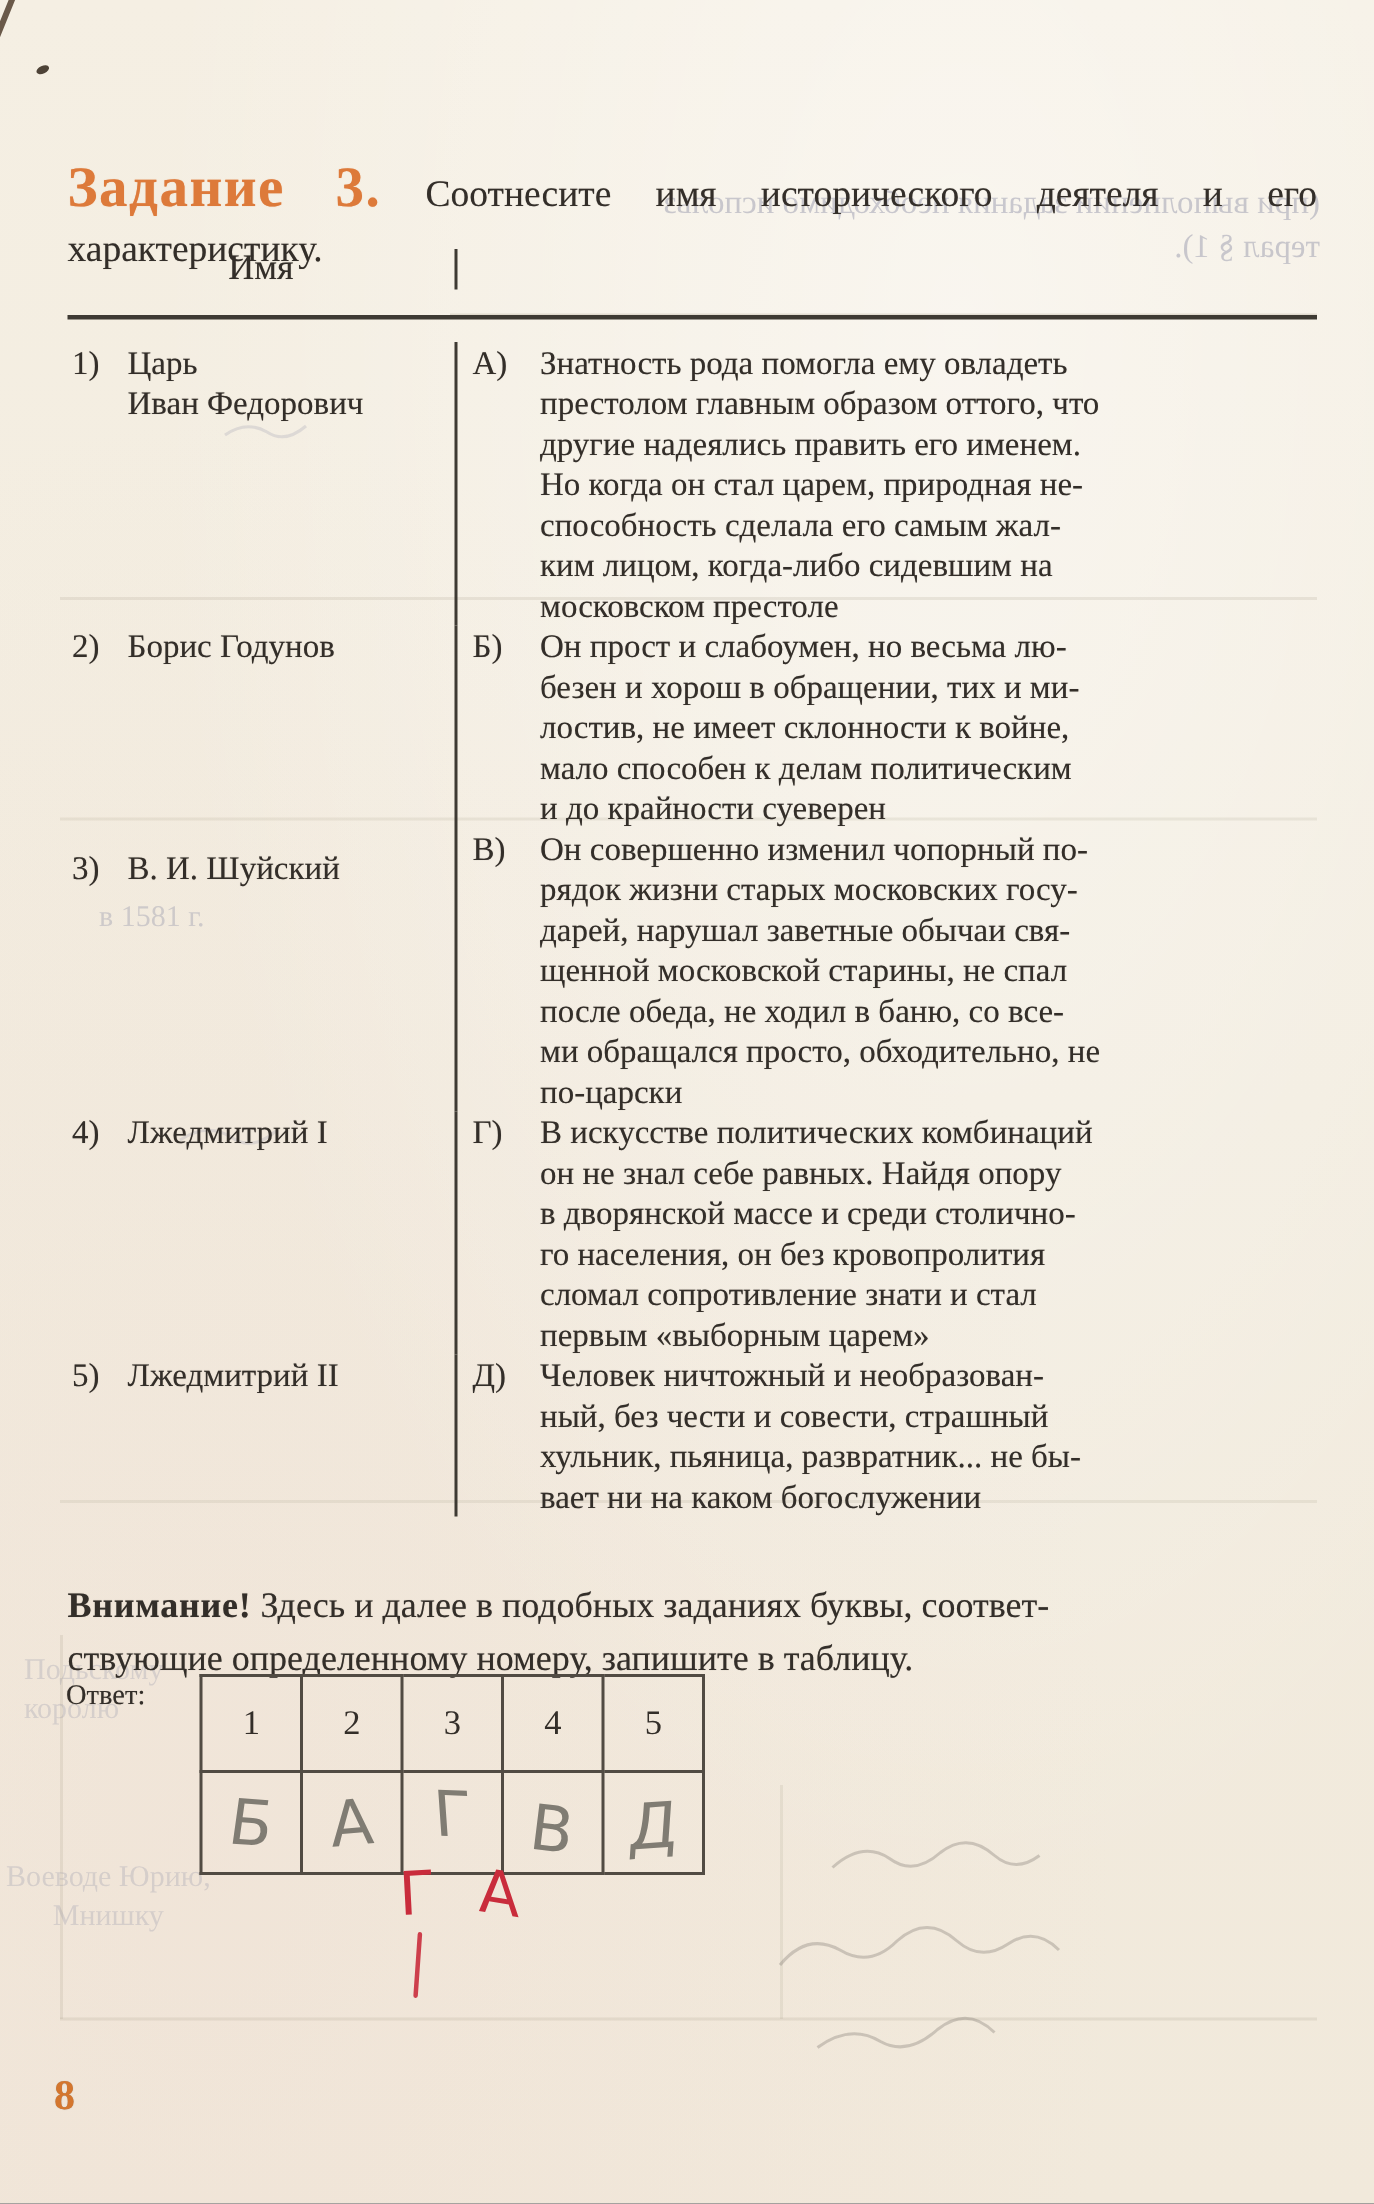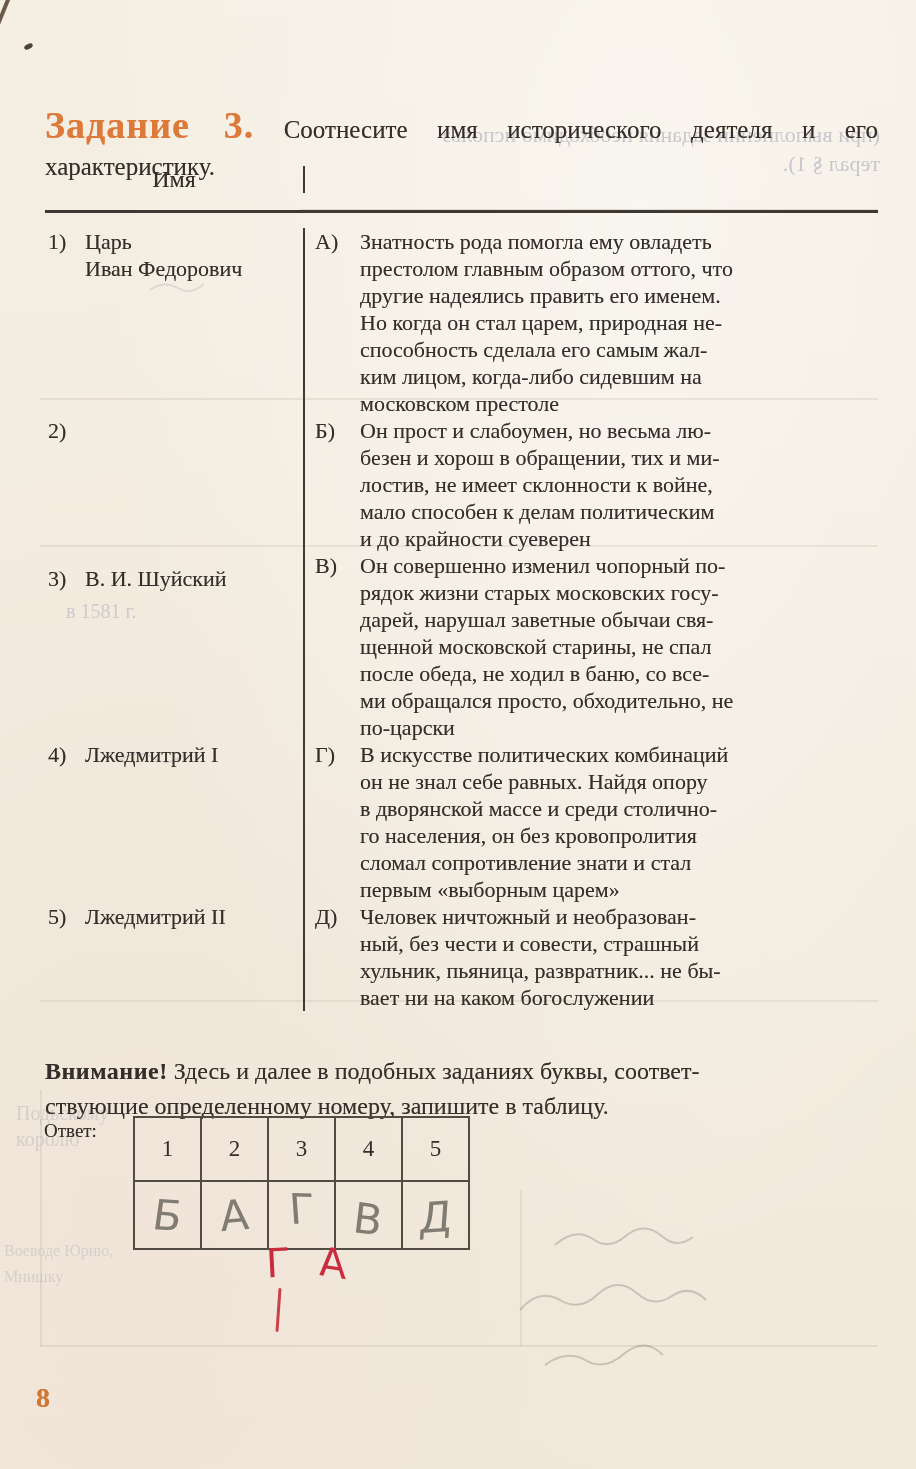--- a/index.html
+++ b/index.html
@@ -84,21 +84,21 @@
 <div class="page">
 
   <div class="corner-line"></div>
   <div class="speck"></div>
 
   <div class="bleed mirror" style="right:36px; top:122px; width:452px; font-size:22px; text-align:left;">(при выполнении задания необходимо использ</div>
   <div class="bleed mirror" style="right:36px; top:151px; width:122px; font-size:22px;">терал § 1).</div>
   <div class="bleed" style="left:66px; top:600px; font-size:20px; opacity:0.8;">в 1581 г.</div>
   <div class="bleed pre" style="left:16px; top:1100px; font-size:20px; opacity:0.6; line-height:26px;">Подьскому
 королю</div>
-  <div class="bleed pre" style="left:4px; top:1238px; font-size:16px; opacity:0.6; line-height:26px;">Воеводе Юрию,
+  <div class="bleed pre" style="left:4px; top:1238px; font-size:20px; opacity:0.6; line-height:26px;text-align:center;">Воеводе Юрию,
 Мнишку</div>
 
   <div class="bleedline" style="left:300px; top:209px; width:578px; height:2px;"></div>
   <div class="bleedline" style="left:40px; top:398px; width:838px; height:2px; opacity:0.7;"></div>
   <div class="bleedline" style="left:40px; top:545px; width:838px; height:2px; opacity:0.6;"></div>
   <div class="bleedline" style="left:40px; top:1000px; width:838px; height:2px; opacity:0.6;"></div>
   <div class="bleedline" style="left:40px; top:1345px; width:838px; height:2px; opacity:0.7;"></div>
   <div class="bleedline" style="left:40px; top:1090px; width:2px; height:256px; opacity:0.7;"></div>
   <div class="bleedline" style="left:520px; top:1190px; width:2px; height:156px; opacity:0.6;"></div>
 
@@ -137,20 +137,21 @@
 Но когда он стал царем, природная не-
 способность сделала  его  самым  жал-
 ким  лицом,  когда-либо  сидевшим  на
 московском  престоле</span>
         </div>
       </div>
 
       <div class="mt-row">
         <div class="mt-name">
           <span class="mt-num">2)</span>
+          <span class="pre">Борис  Годунов</span>
         </div>
         <div class="mt-char">
           <span class="mt-letter">Б)</span>
           <span class="mt-text pre">Он  прост  и  слабоумен,  но  весьма  лю-
 безен и хорош в обращении, тих и ми-
 лостив,  не  имеет  склонности  к  войне,
 мало  способен  к  делам  политическим
 и  до  крайности  суеверен</span>
         </div>
       </div>

